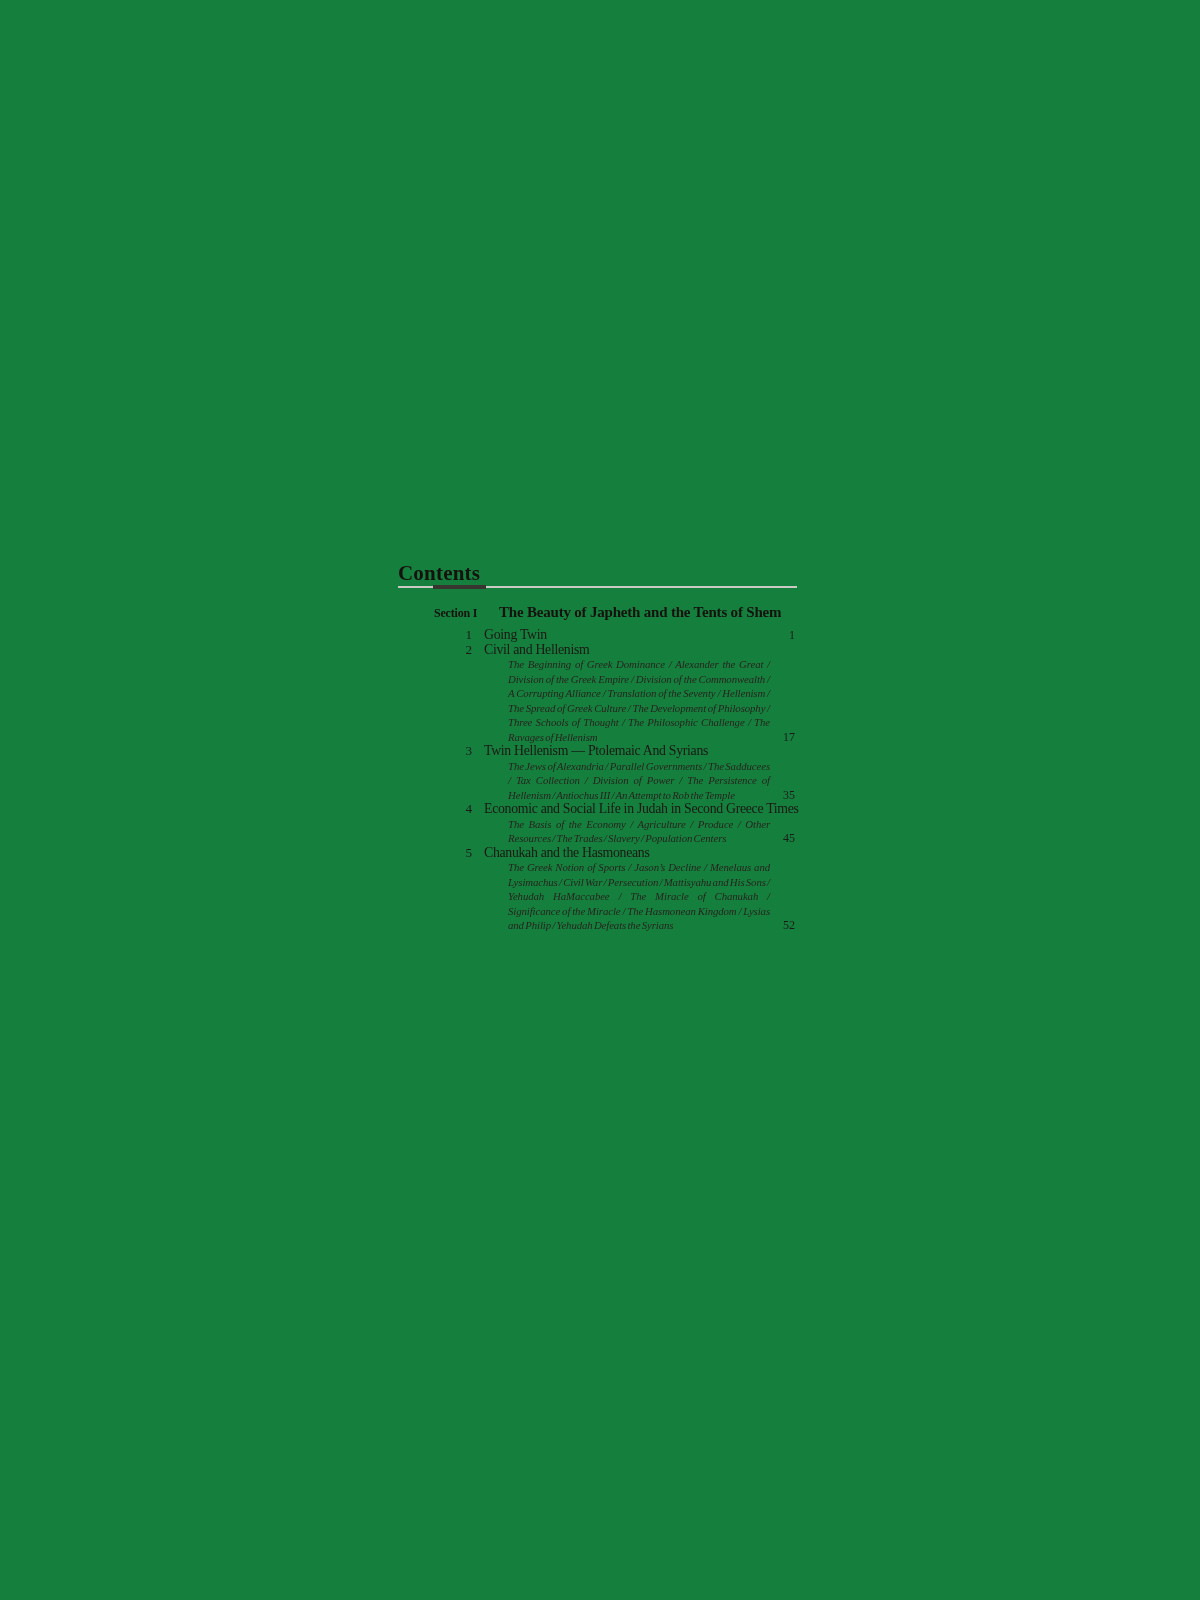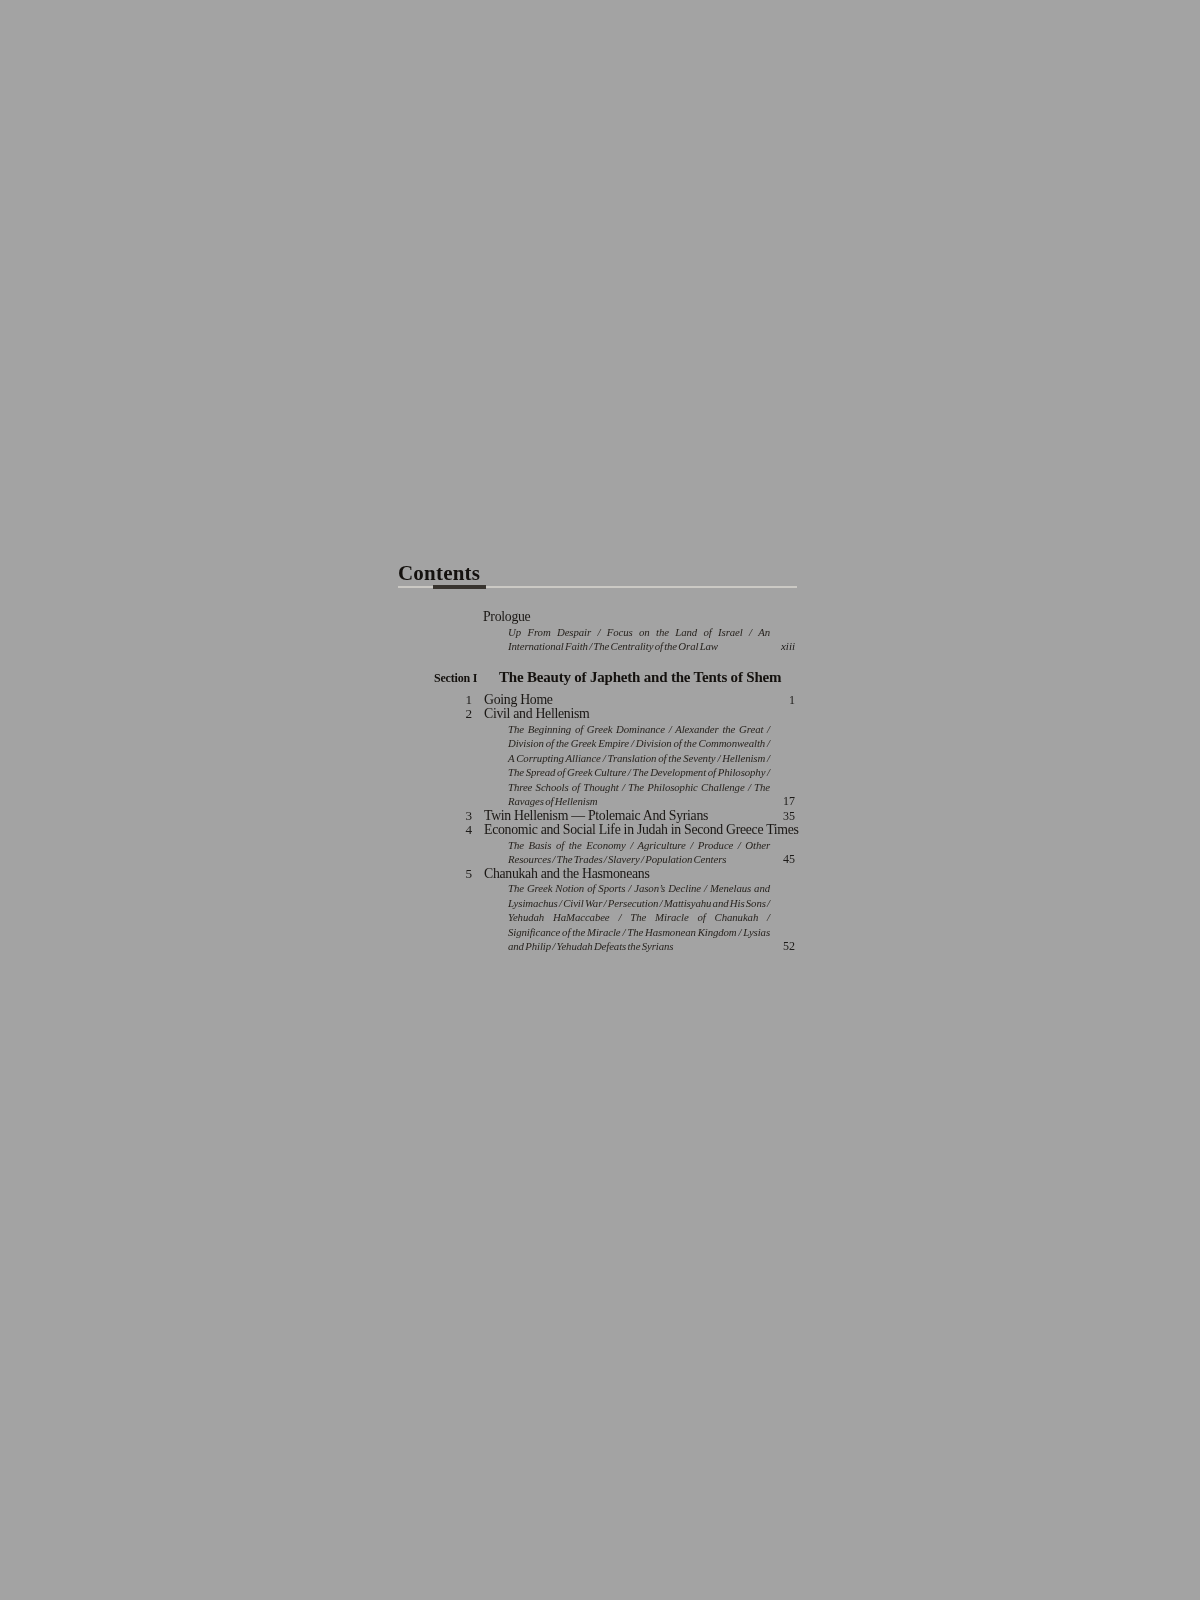--- a/index.html
+++ b/index.html
@@ -8,21 +8,21 @@
     background: #ffffff;
     font-family: "Liberation Serif", serif;
     color: #1c1a18;
     position: relative;
     overflow: hidden;
   }
   .page {
     position: absolute;
     left: 0; top: 0;
     width: 1200px; height: 1600px;
-    background: #a3a3a3;
+    background: #15803d;
   }
   .toc {
     position: absolute;
     left: 398px;
     top: 556px;
     width: 399px;
   }
   .contents-title {
     margin: 0;
     padding-top: 4px;
@@ -123,57 +123,51 @@
 <div class="page">
   <div class="toc">
 
     <h1 class="contents-title">Contents</h1>
 
     <div class="rule">
       <div class="rule-light"></div>
       <div class="rule-dark"></div>
     </div>
 
-    <div class="entry prologue">
-      <div class="entry-head">
-        <span class="entry-title">Prologue</span>
-      </div>
-      <div class="entry-desc">Up From Despair / Focus on the Land of Israel / An International Faith / The Centrality of the Oral Law</div>
-      <span class="entry-page roman-numeral">xiii</span>
-    </div>
 
     <div class="section-heading">
       <span class="section-label">Section I</span>
       <span class="section-title">The Beauty of Japheth and the Tents of Shem</span>
     </div>
 
     <div class="entries">
 
       <div class="entry">
         <div class="entry-head">
           <span class="entry-num">1</span>
-          <span class="entry-title">Going Home</span>
+          <span class="entry-title">Going Twin</span>
         </div>
         <span class="entry-page">1</span>
       </div>
 
       <div class="entry">
         <div class="entry-head">
           <span class="entry-num">2</span>
           <span class="entry-title">Civil and Hellenism</span>
         </div>
         <div class="entry-desc">The Beginning of Greek Dominance / Alexander the Great / Division of the Greek Empire / Division of the Commonwealth / A Corrupting Alliance / Translation of the Seventy / Hellenism / The Spread of Greek Culture / The Development of Philosophy / Three Schools of Thought / The Philosophic Challenge / The Ravages of Hellenism</div>
         <span class="entry-page">17</span>
       </div>
 
       <div class="entry">
         <div class="entry-head">
           <span class="entry-num">3</span>
           <span class="entry-title">Twin Hellenism — Ptolemaic And Syrians</span>
         </div>
+        <div class="entry-desc">The Jews of Alexandria / Parallel Governments / The Sadducees / Tax Collection / Division of Power / The Persistence of Hellenism / Antiochus III / An Attempt to Rob the Temple</div>
         <span class="entry-page">35</span>
       </div>
 
       <div class="entry">
         <div class="entry-head">
           <span class="entry-num">4</span>
           <span class="entry-title">Economic and Social Life in Judah in Second Greece Times</span>
         </div>
         <div class="entry-desc">The Basis of the Economy / Agriculture / Produce / Other Resources / The Trades / Slavery / Population Centers</div>
         <span class="entry-page">45</span>

